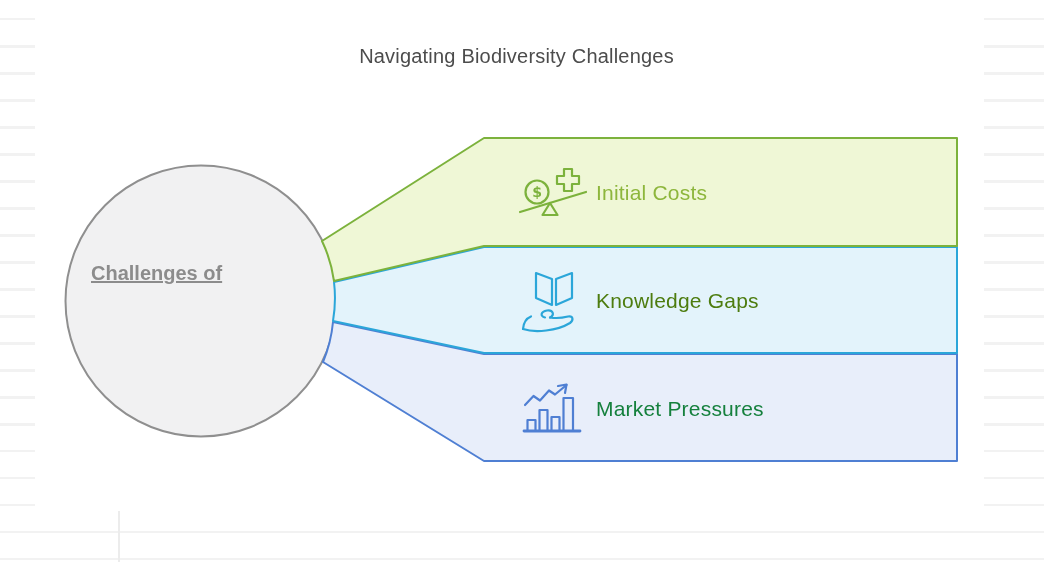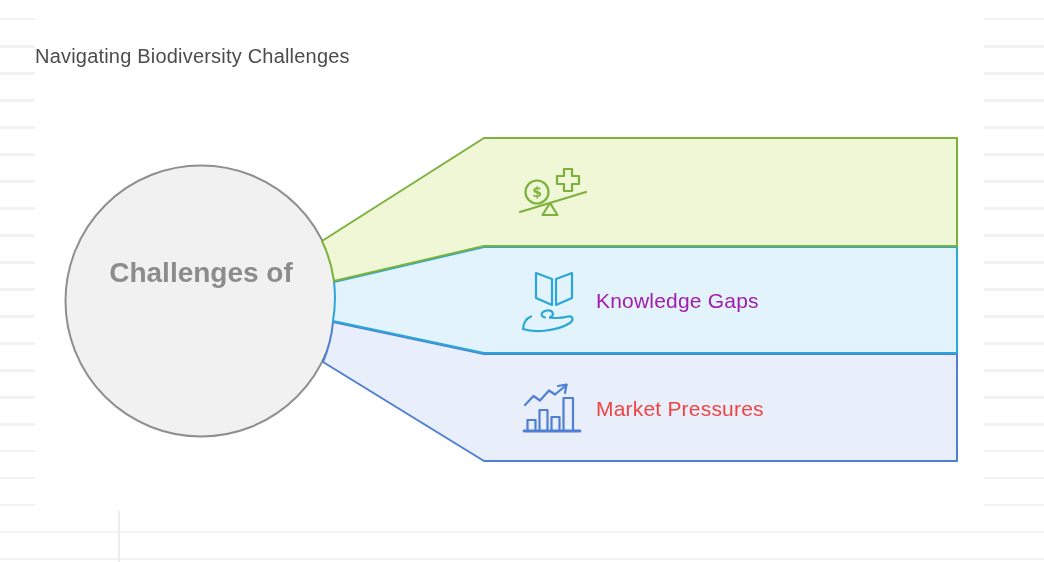--- a/index.html
+++ b/index.html
@@ -13,34 +13,34 @@
       transparent 0 18px,#f2f2f2 18px 20.5px,transparent 20.5px 27px);
   }
   .canvas-mask{
     position:absolute;left:35px;top:0;width:949px;height:511px;background:#ffffff;
   }
   .grid-vline{
     position:absolute;left:118px;top:511px;width:2px;height:51px;background:#ececec;
   }
   .diagram-svg{position:absolute;left:0;top:0;}
   .page-title{
-    position:absolute;left:35px;top:45px;width:949px;text-align:left;
+    position:absolute;left:42px;top:45px;width:949px;text-align:center;
     font-size:20px;letter-spacing:.2px;color:#4c4c4c;
   }
   .center-label{
-    position:absolute;left:91px;top:259px;width:220px;text-align:center;
-    font-size:28px;font-weight:bold;line-height:28px;color:#8c8c8c;
+    position:absolute;left:91px;top:259px;width:220px;text-align:left;
+    font-size:20px;font-weight:bold;line-height:28px;color:#8c8c8c;text-decoration:underline;
   }
   .branch-label{
     position:absolute;left:596px;height:24px;line-height:24px;
     font-size:21px;letter-spacing:.2px;white-space:nowrap;
   }
   .branch-label.b0{top:181px;color:#8db63c;}
-  .branch-label.b1{top:289px;color:#a21caf;}
-  .branch-label.b2{top:397px;color:#ef4444;}
+  .branch-label.b1{top:289px;color:#4d7c0f;}
+  .branch-label.b2{top:397px;color:#15803d;}
 </style>
 </head>
 <body>
 
 <div class="stage">
 
   <div class="bg-rows"></div>
   <div class="canvas-mask"></div>
   <div class="grid-vline"></div>
 
@@ -80,16 +80,17 @@
       <path d="M35 5 L43.5 3.5 L42 12"></path>
     </g>
   </svg>
 
   <div class="page-title">Navigating Biodiversity Challenges</div>
 
   <div class="center-label">
     <div>Challenges of</div>
   </div>
 
+  <div class="branch-label b0">Initial Costs</div>
   <div class="branch-label b1">Knowledge Gaps</div>
   <div class="branch-label b2">Market Pressures</div>
 
 </div>
 
 </body></html>

